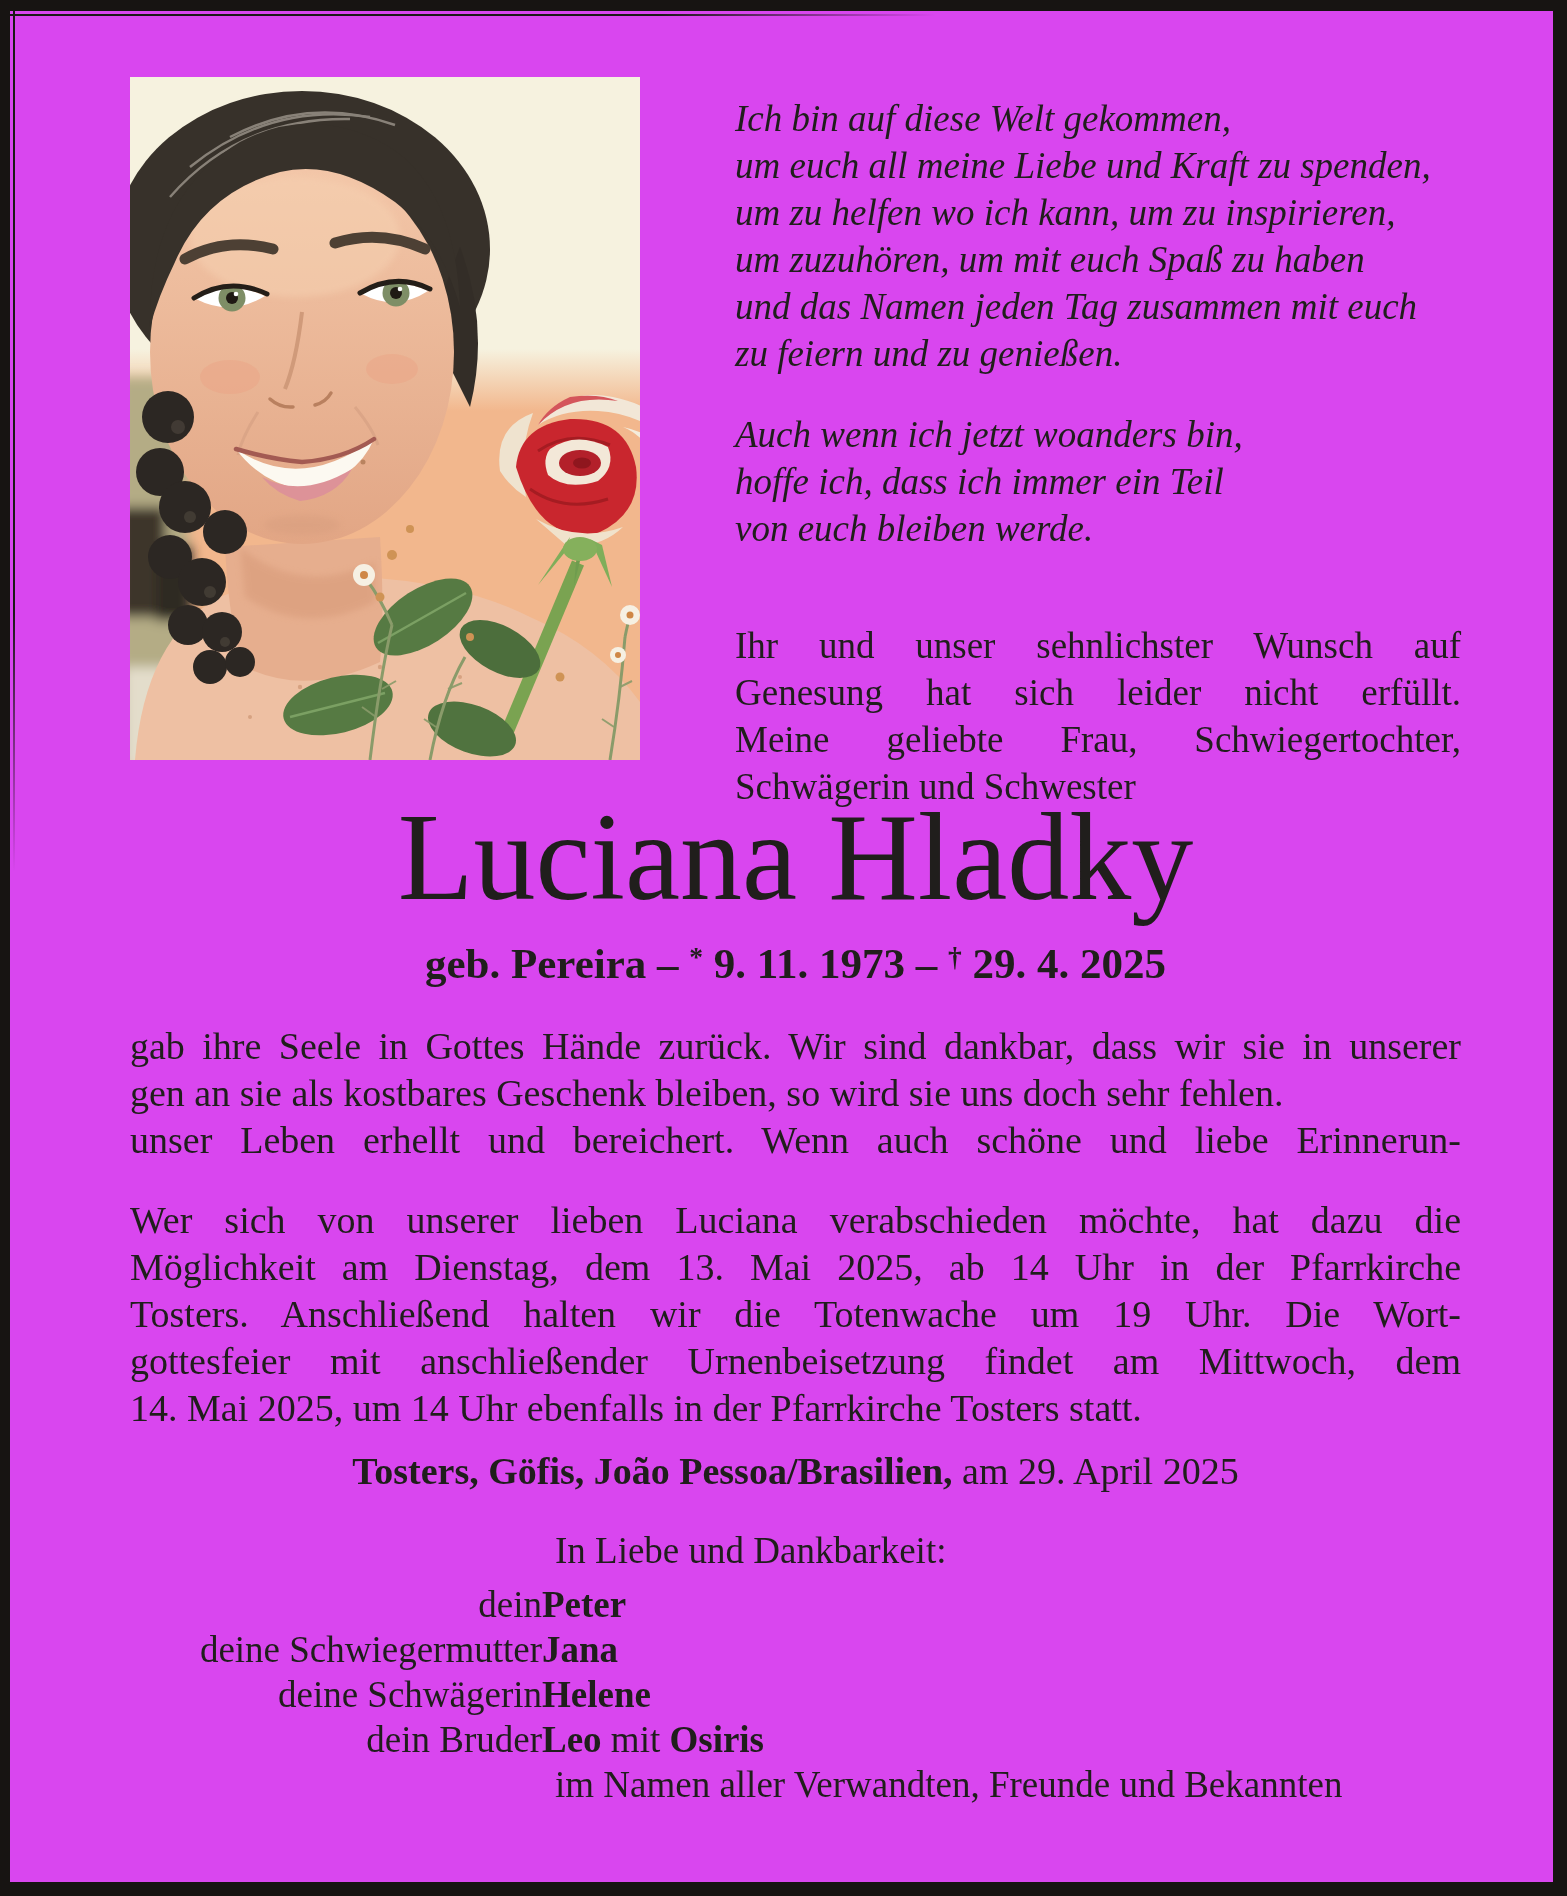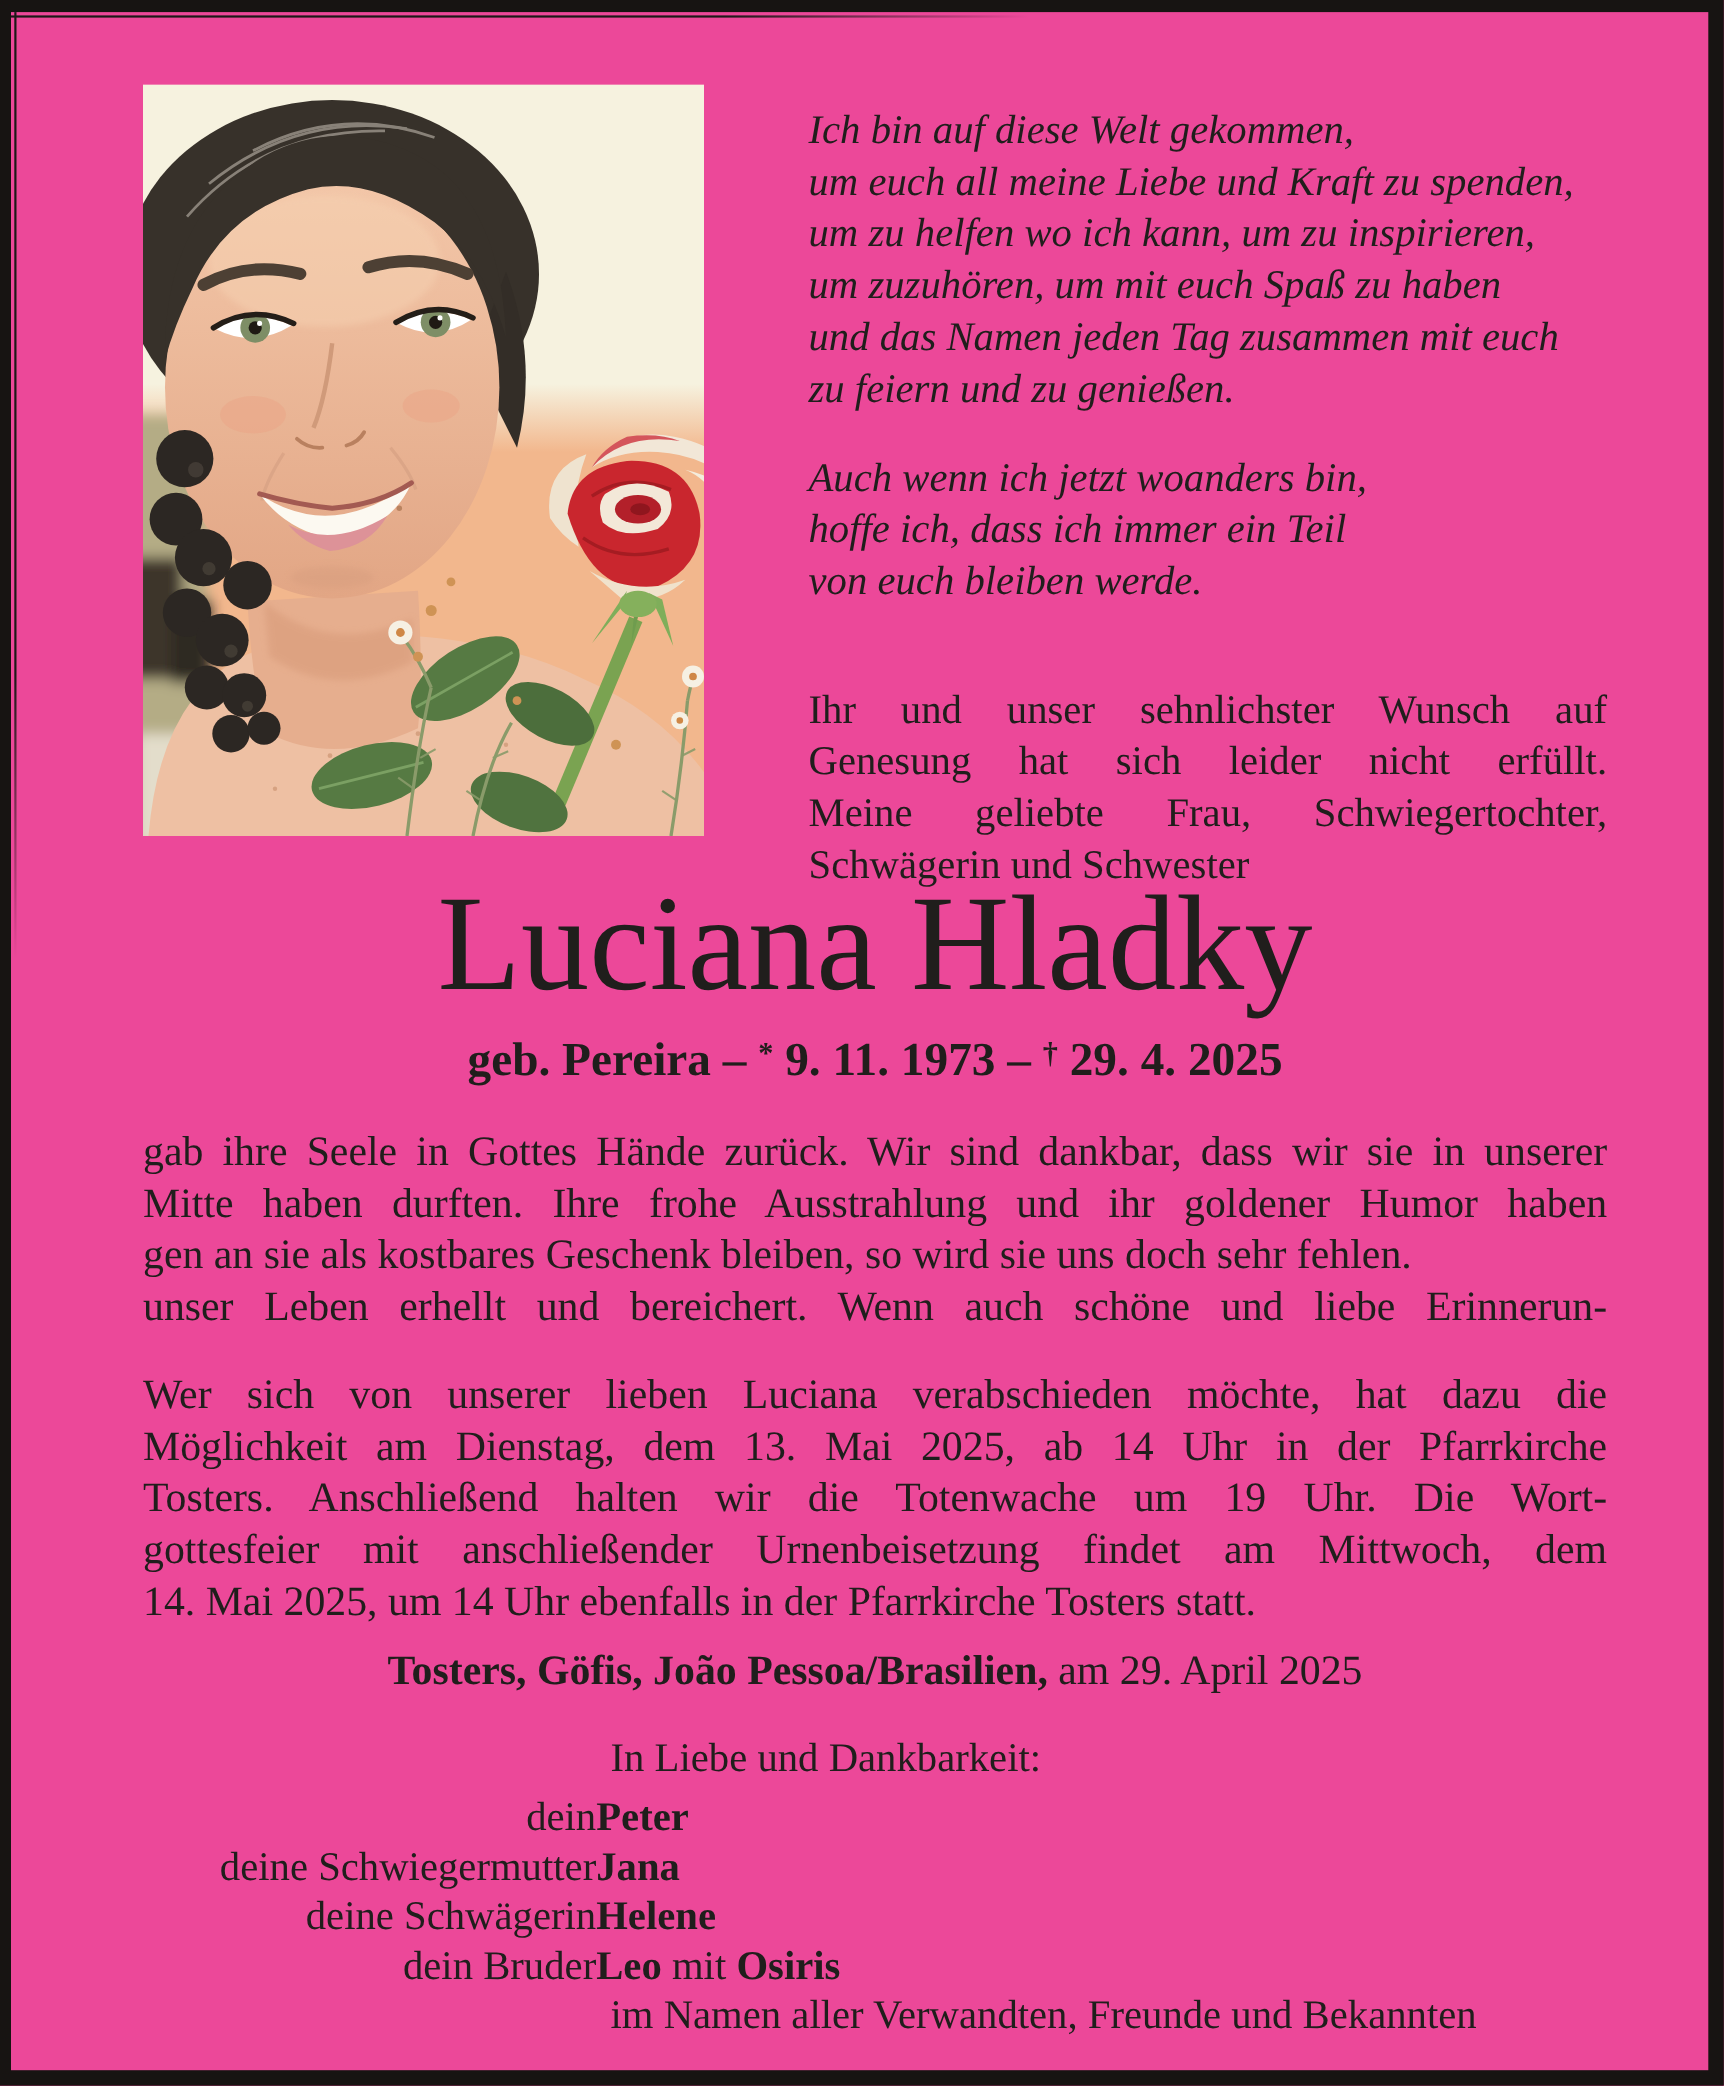--- a/index.html
+++ b/index.html
@@ -4,21 +4,21 @@
 <style>
   html,body{margin:0;padding:0;}
   body{background:#171412;}
   .page{
     width:1567px;height:1896px;box-sizing:border-box;
     background:#171412;
     padding:11px 14px 14px 10px;
   }
   .card{
     position:relative;width:100%;height:100%;
-    background:#ec4899;overflow:hidden;
+    background:#d946ef;overflow:hidden;
     color:#201e1c;
     font-family:"Liberation Serif","DejaVu Serif",serif;
   }
   
   .edge-h{position:absolute;top:3px;left:0;height:2px;width:60%;
     background:linear-gradient(90deg,#1b1817 0%,#1b1817 70%,rgba(27,24,23,0) 100%);}
   .edge-v{position:absolute;left:3px;top:0;width:2px;height:46%;
     background:linear-gradient(180deg,#1b1817 0%,#1b1817 70%,rgba(27,24,23,0) 100%);}
 
   .content{padding:66px 92px 0 120px;}
@@ -263,21 +263,20 @@
       <div class="subline">
         <span>geb. Pereira –</span>
         <span class="sym">*</span>
         <span>9. 11. 1973 –</span>
         <span class="sym">†</span>
         <span>29. 4. 2025</span>
       </div>
 
       <div class="body b1">
           <div class="tline jline">gab ihre Seele in Gottes Hände zurück. Wir sind dankbar, dass wir sie in unserer</div>
-          <div class="tline jline">Mitte haben durften. Ihre frohe Ausstrahlung und ihr goldener Humor haben</div>
           <div class="tline">gen an sie als kostbares Geschenk bleiben, so wird sie uns doch sehr fehlen.</div>
           <div class="tline jline">unser Leben erhellt und bereichert. Wenn auch schöne und liebe Erinnerun-</div>
         </div>
       <div class="body b2">
           <div class="tline jline">Wer sich von unserer lieben Luciana verabschieden möchte, hat dazu die</div>
           <div class="tline jline">Möglichkeit am Dienstag, dem 13. Mai 2025, ab 14 Uhr in der Pfarrkirche</div>
           <div class="tline jline">Tosters. Anschließend halten wir die Totenwache um 19 Uhr. Die Wort-</div>
           <div class="tline jline">gottesfeier mit anschließender Urnenbeisetzung findet am Mittwoch, dem</div>
           <div class="tline">14. Mai 2025, um 14 Uhr ebenfalls in der Pfarrkirche Tosters statt.</div>
         </div>

